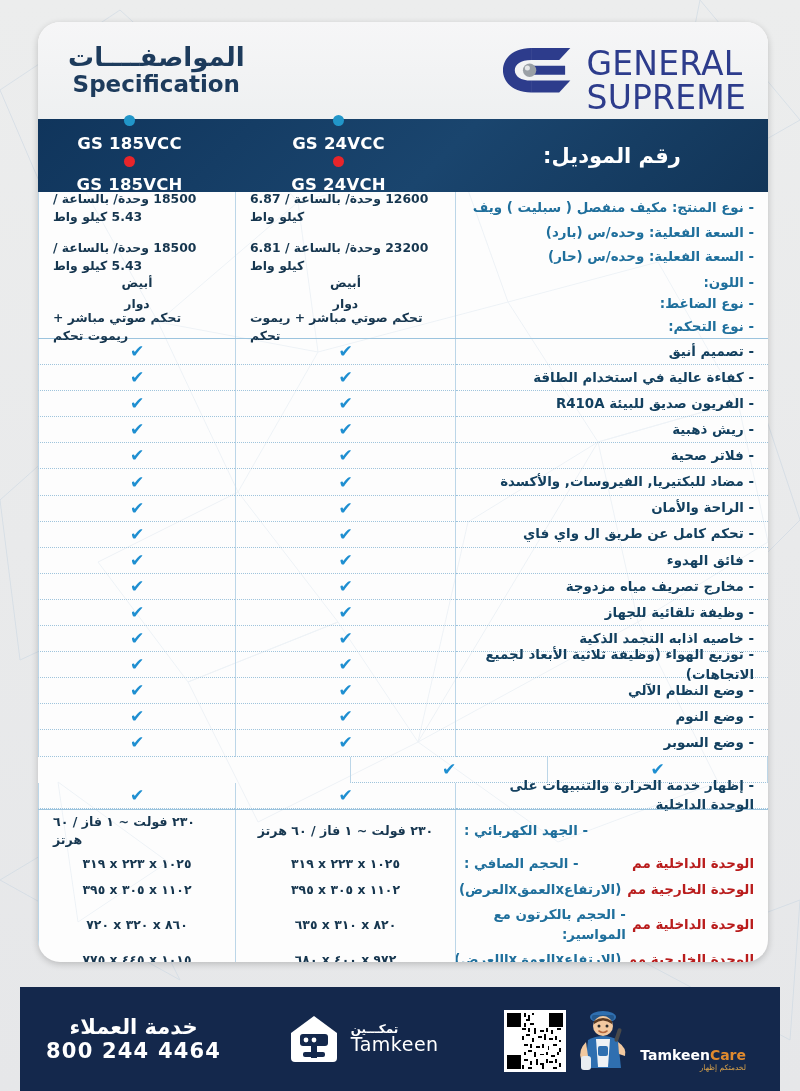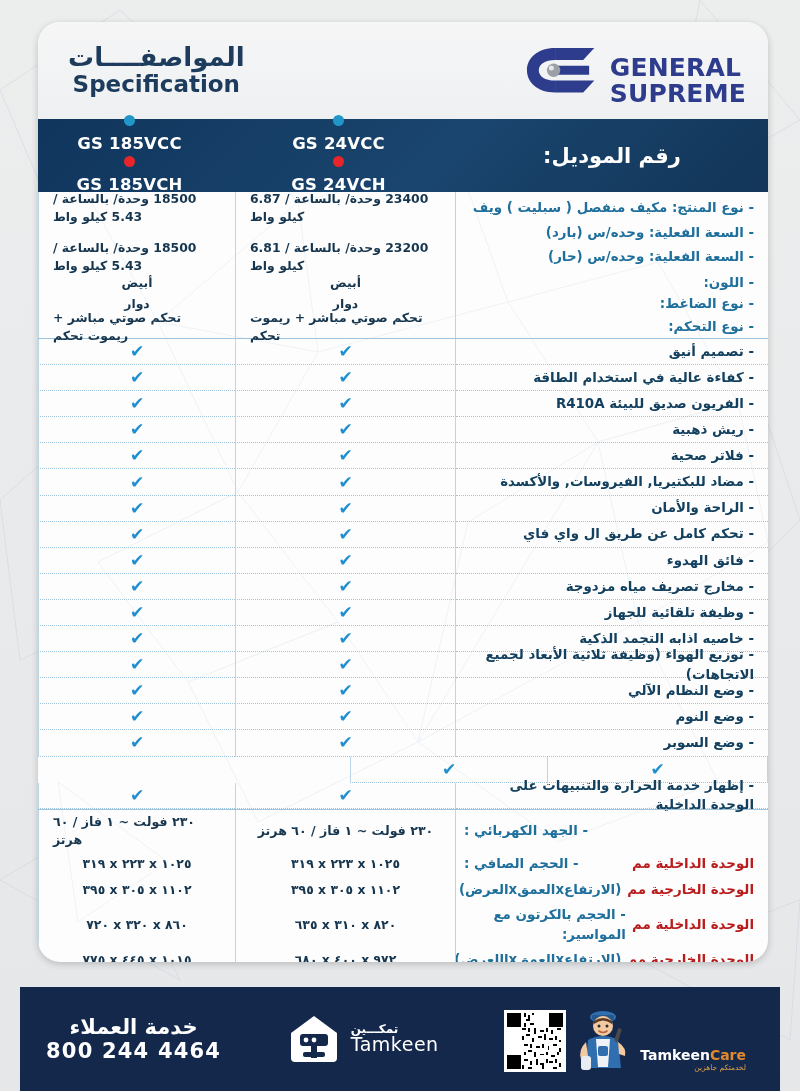--- a/index.html
+++ b/index.html
@@ -60,22 +60,22 @@
     padding: 0 22px 0 30px;
     flex-direction: row-reverse;
   }
 
   .brand { display: flex; align-items: center; gap: 12px; direction: ltr; }
 
   .brand-mark { width: 74px; height: 52px; flex: none; }
 
   .brand-name {
     font-family: "DejaVu Sans", "Liberation Sans", sans-serif;
-    font-weight: 700;
-    font-size: 25px;
+    font-weight: 400;
+    font-size: 33px;
     line-height: 1.02;
     color: #2d3c8c;
     letter-spacing: .2px;
     white-space: pre-line;
     margin-top: 20px;
   }
 
   .spec-title { text-align: center; line-height: 1.12; }
   .spec-ar {
     font-size: 26px; font-weight: 700; color: #1d3b5c;
@@ -317,21 +317,21 @@
           <span>GS 185VCH</span>
         </div>
       </div>
     </div>
 
     <div class="tbl">
 
       <div class="grp-top">
         <div class="row top" style="height:32px">
           <div class="cell-label">- نوع المنتج: مكيف منفصل ( سبليت ) ويف</div>
-          <div class="cell-val c2">23400 وحدة/ بالساعة / 6.87 كيلو واط</div>
+          <div class="cell-val c2">12600 وحدة/ بالساعة / 6.87 كيلو واط</div>
           <div class="cell-val c1">18500 وحدة/ بالساعة / 5.43 كيلو واط</div>
         </div>
         <div class="row top" style="height:18px">
           <div class="cell-label">- السعة الفعلية: وحده/س (بارد)</div>
           <div class="cell-val c2"></div>
           <div class="cell-val c1"></div>
         </div>
         <div class="row top" style="height:30px">
           <div class="cell-label">- السعة الفعلية: وحده/س (حار)</div>
           <div class="cell-val c2">23200 وحدة/ بالساعة / 6.81 كيلو واط</div>
@@ -675,18 +675,18 @@
         <path d="M24 33 h14 l-2 28 H26 Z" fill="#f0f2f5"></path>
         <rect x="26" y="40" width="10" height="10" rx="2" fill="#2f6fb0"></rect>
         <path d="M46 36 q9 6 7 14 l-6-2 z" fill="#f2c9a0"></path>
         <path d="M14 36 q-8 8-5 17 l7-3 z" fill="#f2c9a0"></path>
         <rect x="44" y="22" width="4" height="14" rx="2" fill="#4a4a4a" transform="rotate(18 46 29)"></rect>
         <rect x="9" y="50" width="10" height="14" rx="3" fill="#e9edf1"></rect>
       </svg>
 
       <div class="care-txt">
         <div class="care-en"><span class="b">Tamkeen</span><span class="o">Care</span></div>
-        <div class="care-ar">لخدمتكم جاهزين</div>
+        <div class="care-ar">لخدمتكم إظهار</div>
       </div>
     </div>
   </div>
 
 </div>
 
 </body></html>

